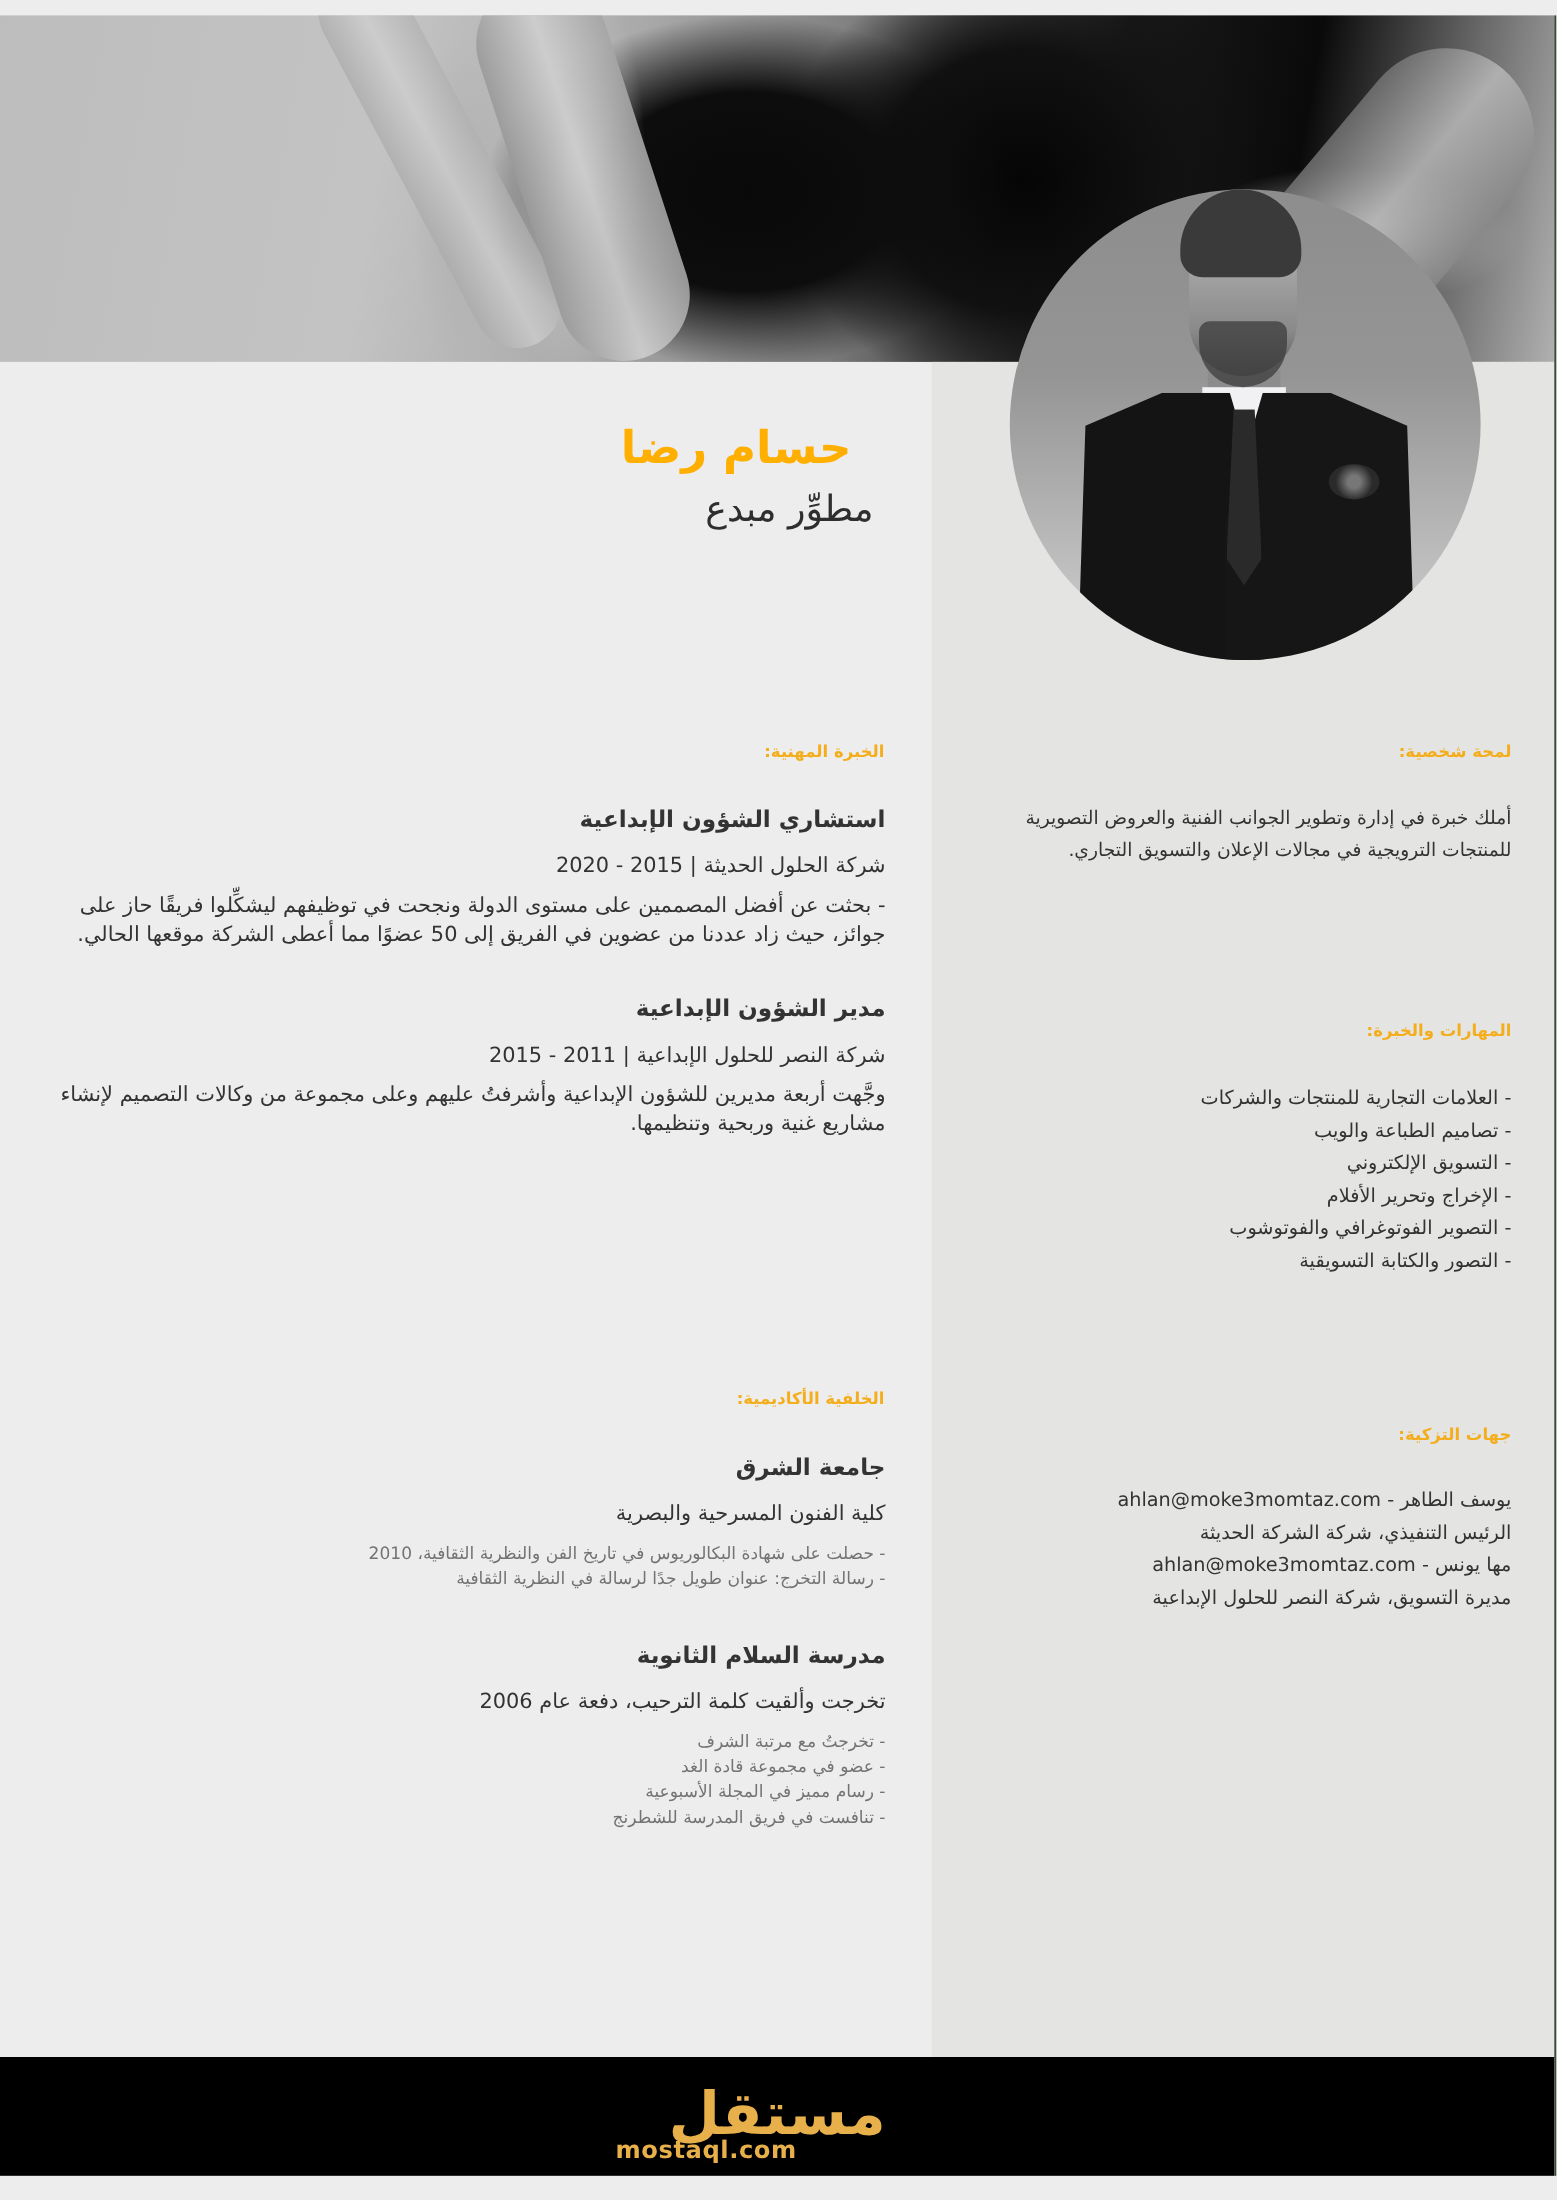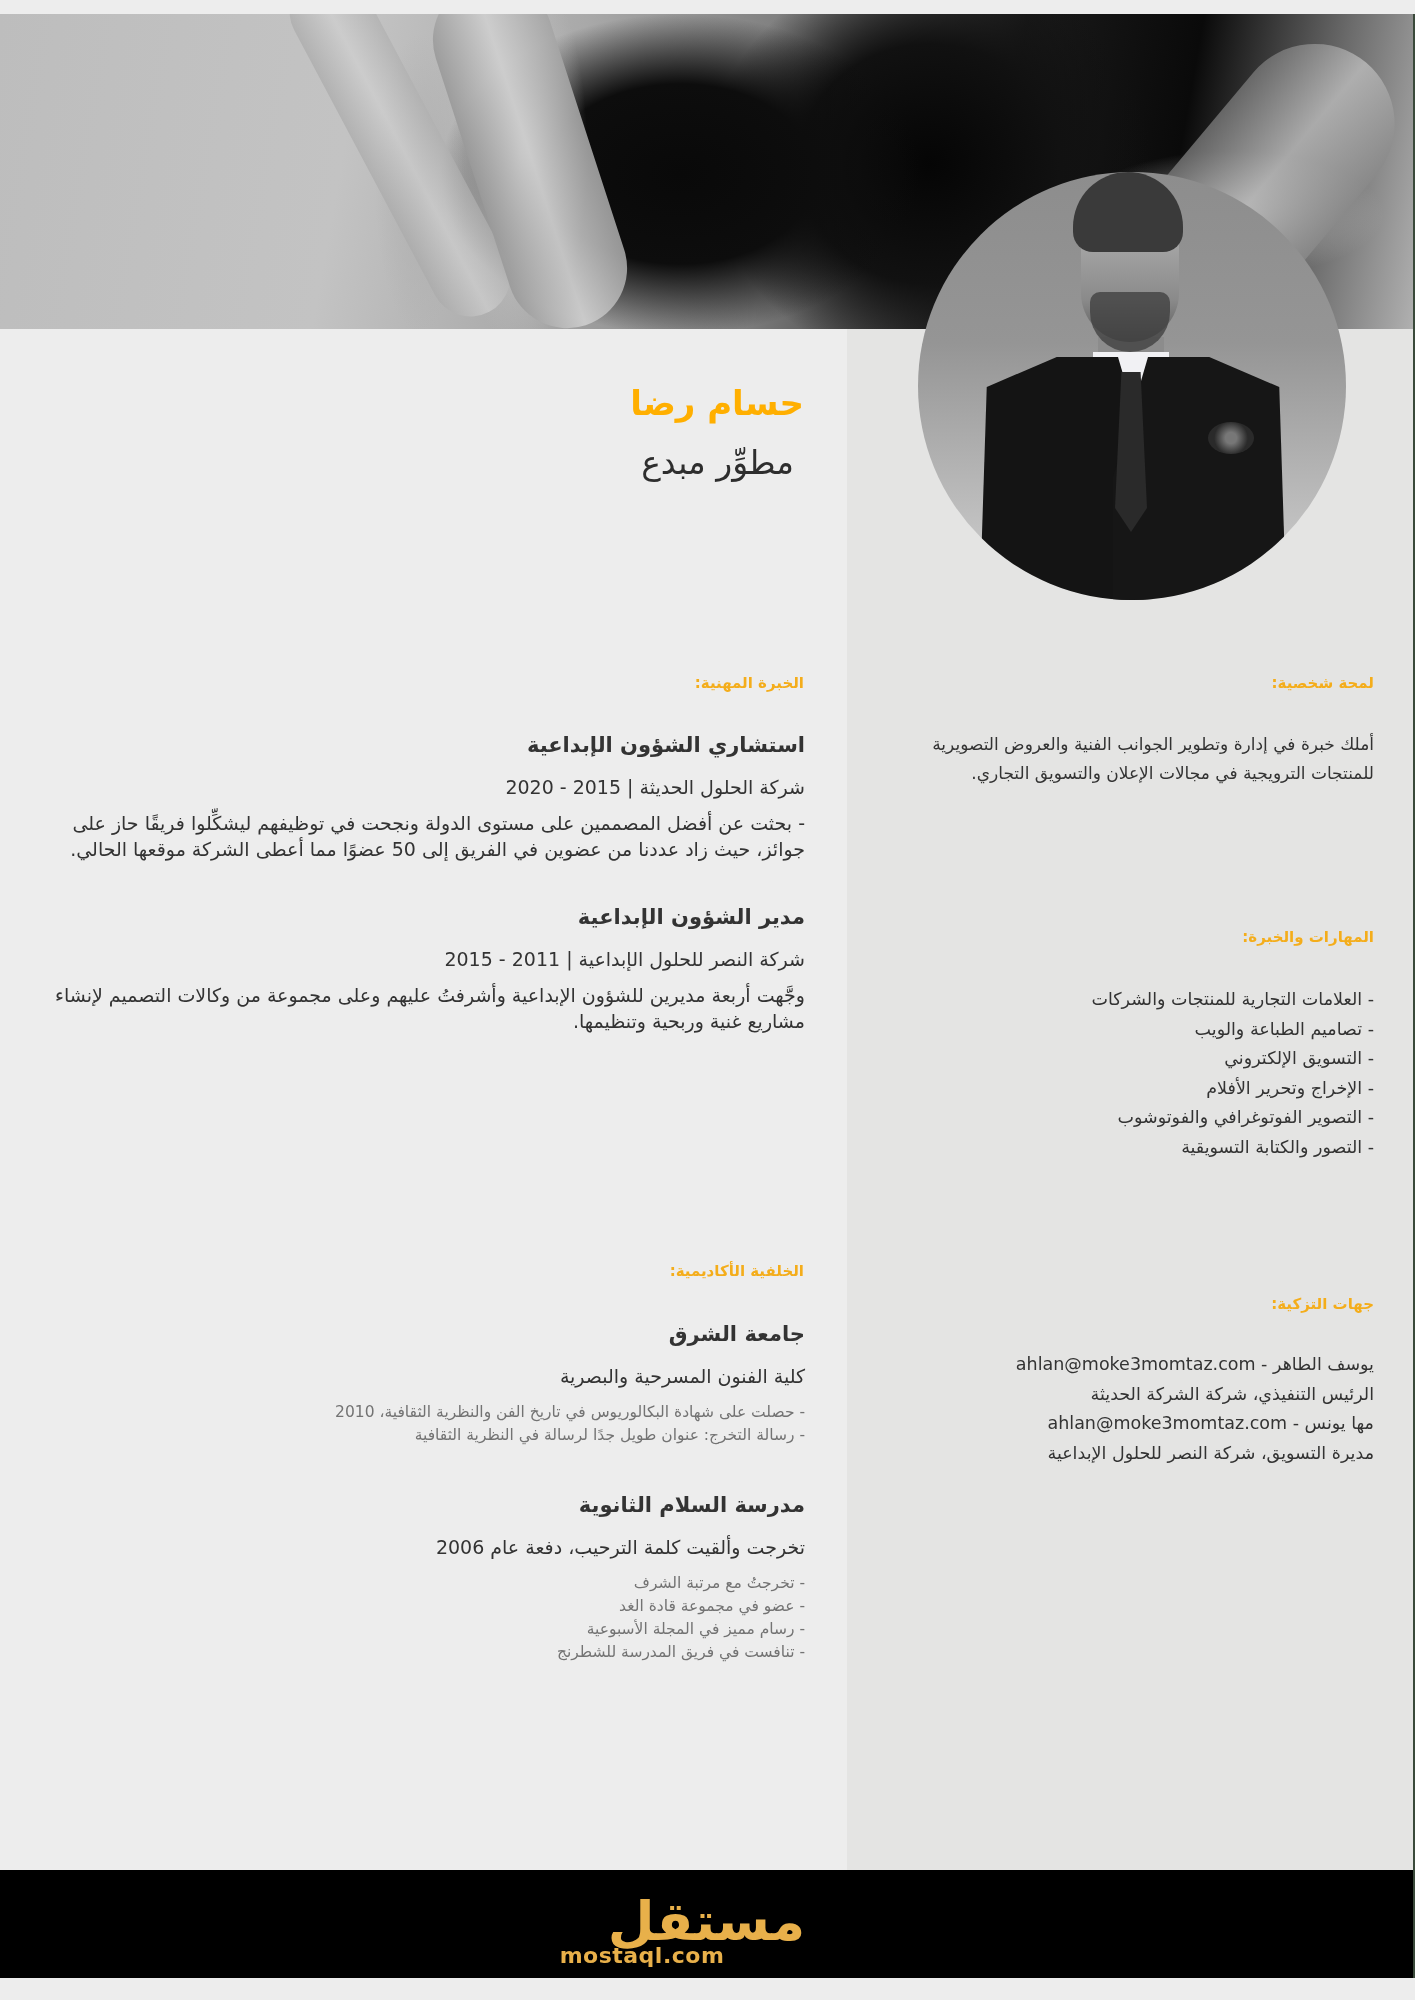--- a/index.html
+++ b/index.html
@@ -35,21 +35,21 @@
   .avatar .hair { position: absolute; left: 155px; top: 0px; width: 110px; height: 80px; border-radius: 55px 55px 20px 20px; background: #3a3a3a; }
   .avatar .face { position: absolute; left: 163px; top: 30px; width: 98px; height: 140px; border-radius: 45px 45px 50px 50px; background: linear-gradient(180deg, #b8b8b8, #8a8a8a 70%, #5a5a5a); }
   .avatar .beard { position: absolute; left: 172px; top: 120px; width: 80px; height: 60px; border-radius: 10px 10px 40px 40px; background: rgba(60,60,60,0.75); }
   .avatar .neck { position: absolute; left: 180px; top: 165px; width: 66px; height: 40px; background: #8c8c8c; }
   .avatar .shirt { position: absolute; left: 175px; top: 180px; width: 76px; height: 190px; background: #f1f1f4; }
   .avatar .suit-l { position: absolute; left: 60px; top: 185px; width: 175px; height: 300px; background: #141414; clip-path: polygon(45% 0, 80% 0, 100% 40%, 100% 100%, 0 100%, 5% 10%); }
   .avatar .suit-r { position: absolute; left: 195px; top: 185px; width: 175px; height: 300px; background: #161616; clip-path: polygon(20% 0, 55% 0, 95% 10%, 100% 100%, 0 100%, 0 40%); }
   .avatar .tie { position: absolute; left: 197px; top: 200px; width: 32px; height: 160px; background: #2a2a2a; clip-path: polygon(20% 0, 80% 0, 100% 85%, 50% 100%, 0 85%); }
   .avatar .pocket { position: absolute; left: 290px; top: 250px; width: 46px; height: 32px; border-radius: 50%; background: radial-gradient(circle, #777 20%, #2a2a2a 60%); }
 
-  .name { position: absolute; right: 610px; top: 383px; font-size: 34px; font-weight: bold; color: #ffaf00; letter-spacing: 2px; direction: rtl; }
+  .name { position: absolute; right: 640px; top: 383px; font-size: 41px; font-weight: bold; color: #ffaf00; letter-spacing: 2px; direction: rtl; }
   .role { position: absolute; right: 620px; top: 443px; font-size: 33px; color: #2e2e2e; letter-spacing: 6px; direction: rtl; }
 
   .sec-title { position: absolute; font-size: 15px; font-weight: bold; color: #f4ad1b; letter-spacing: 2px; direction: rtl; white-space: nowrap; }
 
   .col-left { position: absolute; right: 609px; width: 760px; direction: rtl; text-align: right; }
   .job-title { font-size: 21px; font-weight: bold; color: #333; margin: 0; line-height: 30px; letter-spacing: 0.3px; }
   .job-meta { font-size: 19px; color: #333; line-height: 30px; margin-top: 12px; letter-spacing: 0.5px; }
   .job-desc { font-size: 19px; color: #333; line-height: 26px; margin-top: 8px; }
   .edu-list { font-size: 15.5px; color: #737373; line-height: 23px; margin-top: 10px; text-align: right; }
   .edu-list div { white-space: nowrap; }

